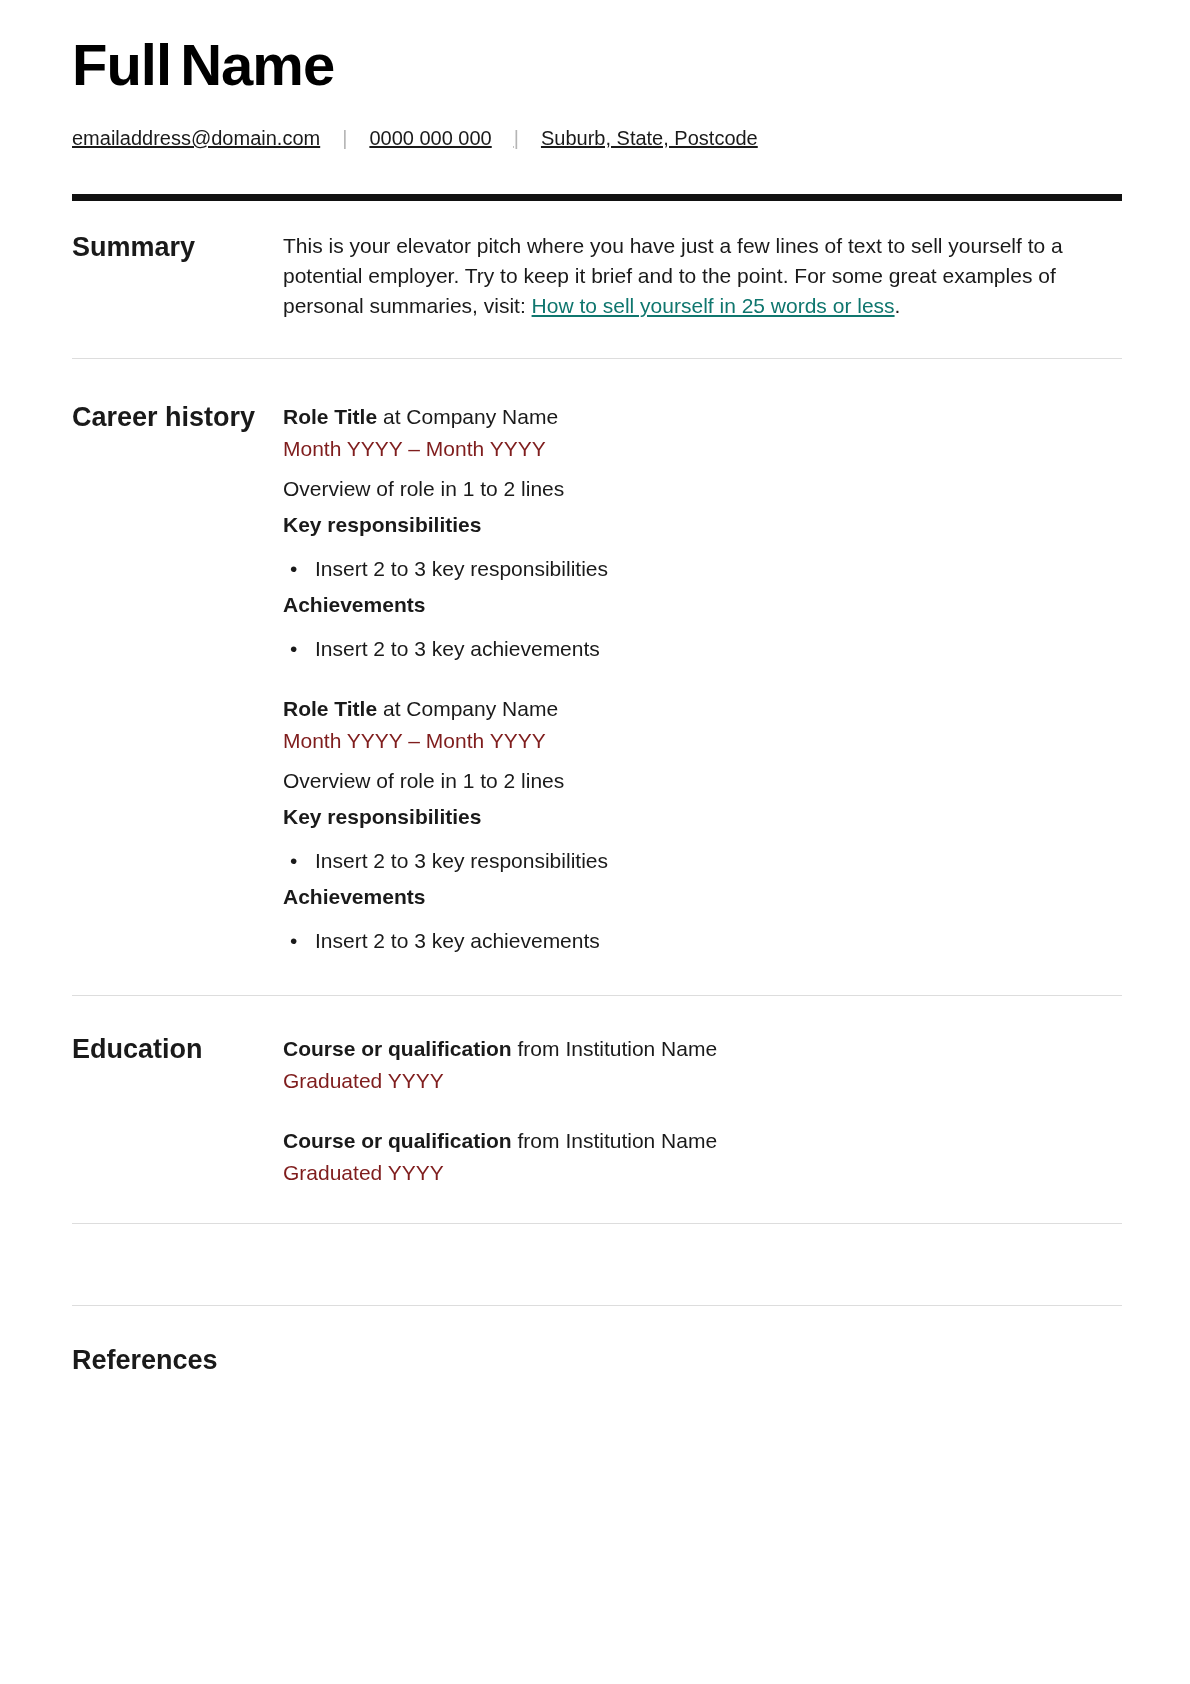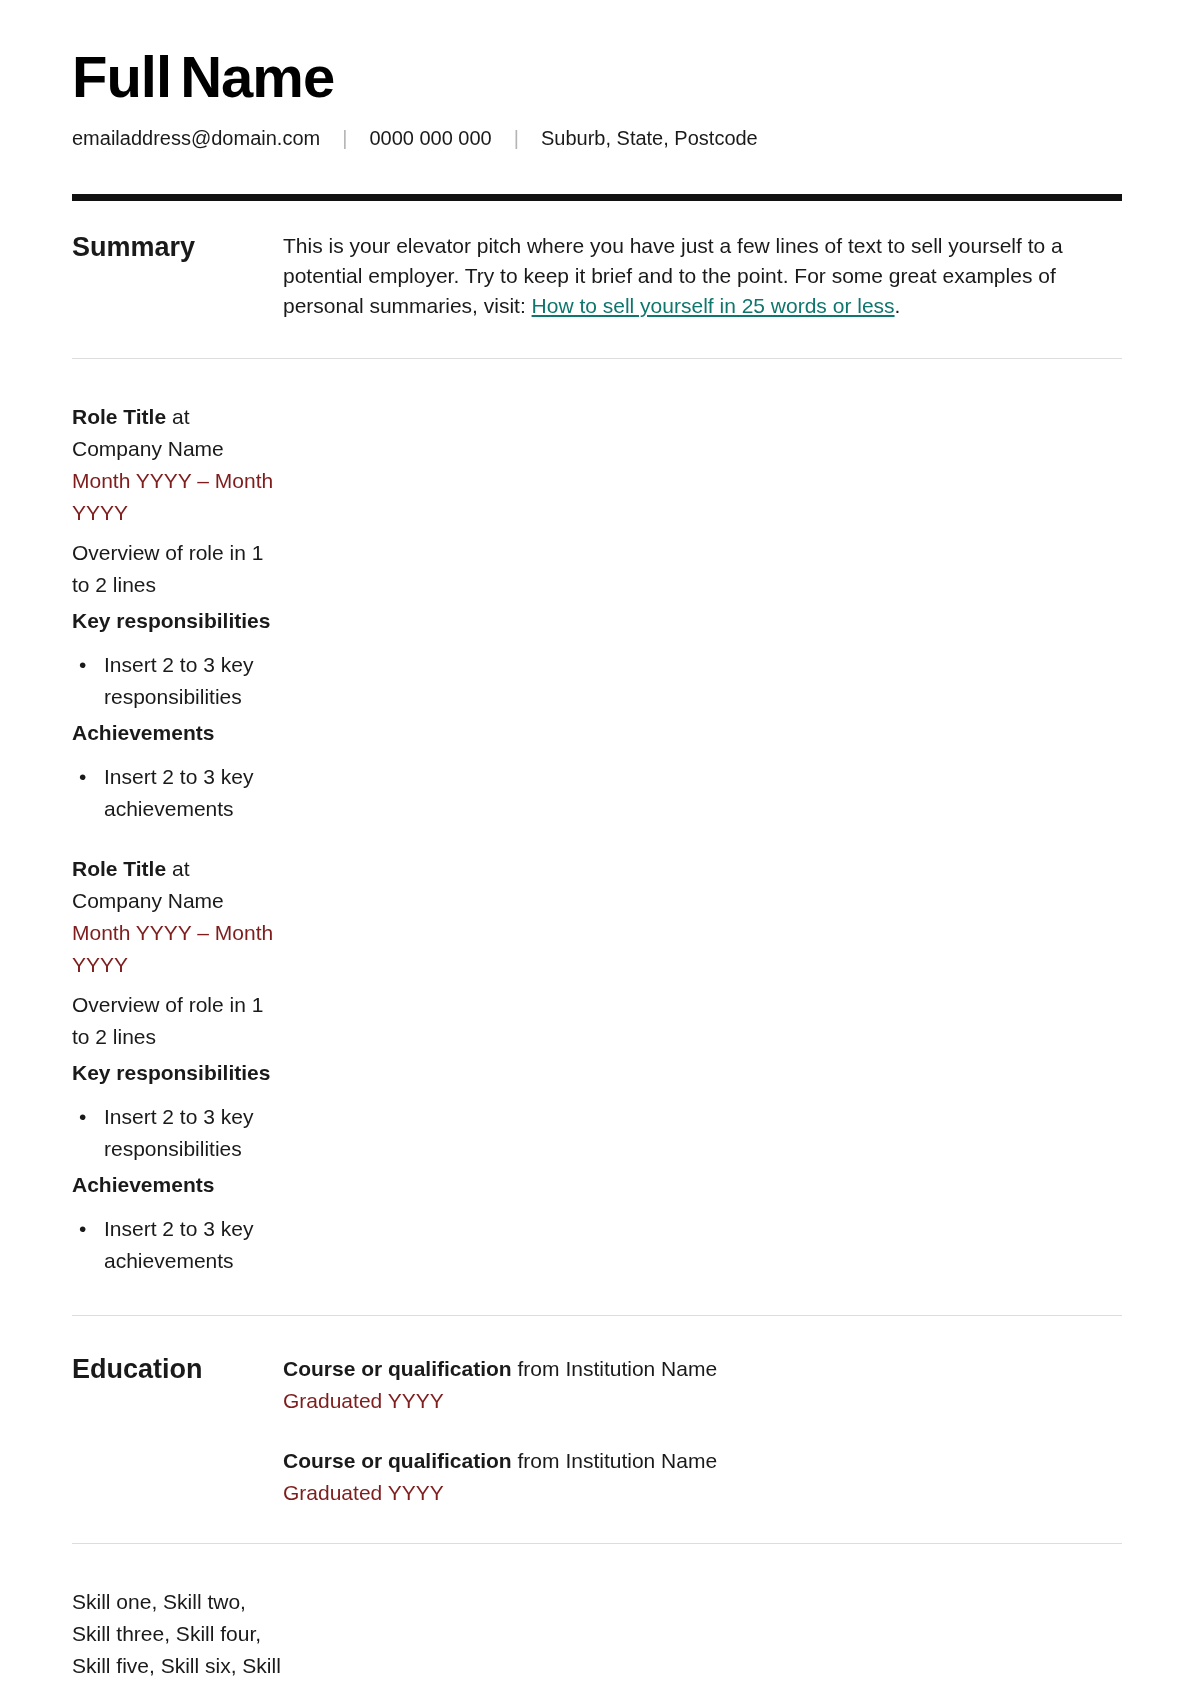--- a/index.html
+++ b/index.html
@@ -7,29 +7,29 @@
   body {
     width:1190px; height:1684px;
     font-family:"Liberation Sans","DejaVu Sans",sans-serif;
     color:#1a1a1a;
     position:relative;
   }
   .page { padding:0 68px 0 72px; }
 
   
   .name {
-    padding-top:46px;
+    padding-top:34px;
     font-size:58px; line-height:62px;
     font-weight:700; color:#000;
     letter-spacing:-1px; word-spacing:-6px;
   }
   .contact-row {
-    margin-top:18px;
+    margin-top:30px;
     font-size:20px; line-height:24px;
-    display:flex; align-items:flex-start;
+    display:flex; align-items:flex-start;text-decoration:underline;
   }
   .sep { color:#b5b5b5; margin:0 22px; font-size:20px; }
   .thick-rule { margin-top:44px; height:7px; background:#111111; }
 
   
   .row { display:grid; grid-template-columns:211px 1fr; }
   .label { font-size:27px; line-height:32px; font-weight:700; }
   .content { font-size:21px; line-height:32px; }
   .divider { border-top:1px solid #dddddd; height:0; }
 
@@ -73,20 +73,21 @@
   <section class="row row-summary">
     <div class="label">Summary</div>
     <div class="content">
       <p class="para"><span>This is your elevator pitch where you have just a few lines of text to sell yourself to a potential employer. Try to keep it brief and to the point. For some great examples of personal summaries, visit: </span><a href="#" class="link">How to sell yourself in 25 words or less</a><span>.</span></p>
     </div>
   </section>
 
   <div class="divider"></div>
 
   <section class="row row-career">
+    <div class="label">Career history</div>
     <div class="content">
 
       <article class="role">
         <p><span class="b">Role Title</span><span> at </span><span>Company Name</span></p>
         <p class="dates">Month YYYY – Month YYYY</p>
         <p class="overview">Overview of role in 1 to 2 lines</p>
         <p class="subhead">Key responsibilities</p>
         <div class="bullet">
             <span class="dot">•</span>
             <span>Insert 2 to 3 key responsibilities</span>
@@ -132,23 +133,20 @@
         <p><span class="b">Course or qualification</span><span> from </span><span>Institution Name</span></p>
         <p class="dates">Graduated YYYY</p>
       </article>
 
     </div>
   </section>
 
   <div class="divider"></div>
 
   <section class="row row-skills">
-    <div class="content">
-      <p>Skill one, Skill two, Skill three, Skill four, Skill five, Skill six, Skill seven, Skill eight, Skill nine, Skill ten</p>
-    </div>
   </section>
 
   <div class="divider"></div>
 
   <section class="row row-references">
     <div class="label">References</div>
   </section>
 
 </div>
 

